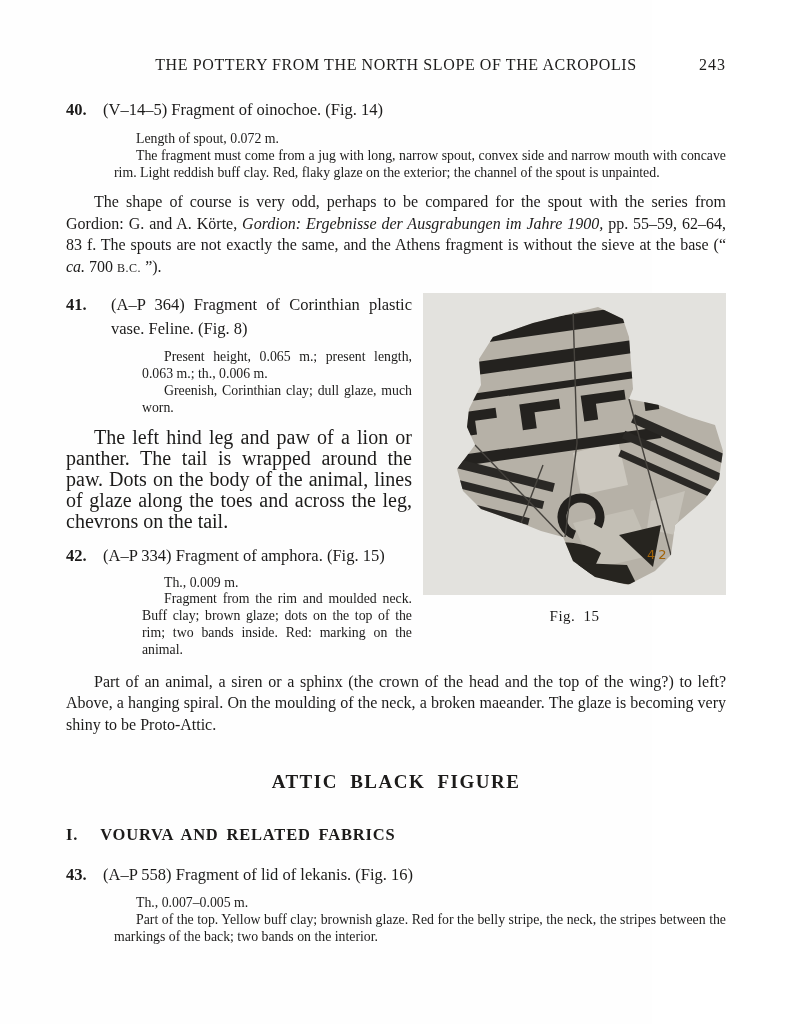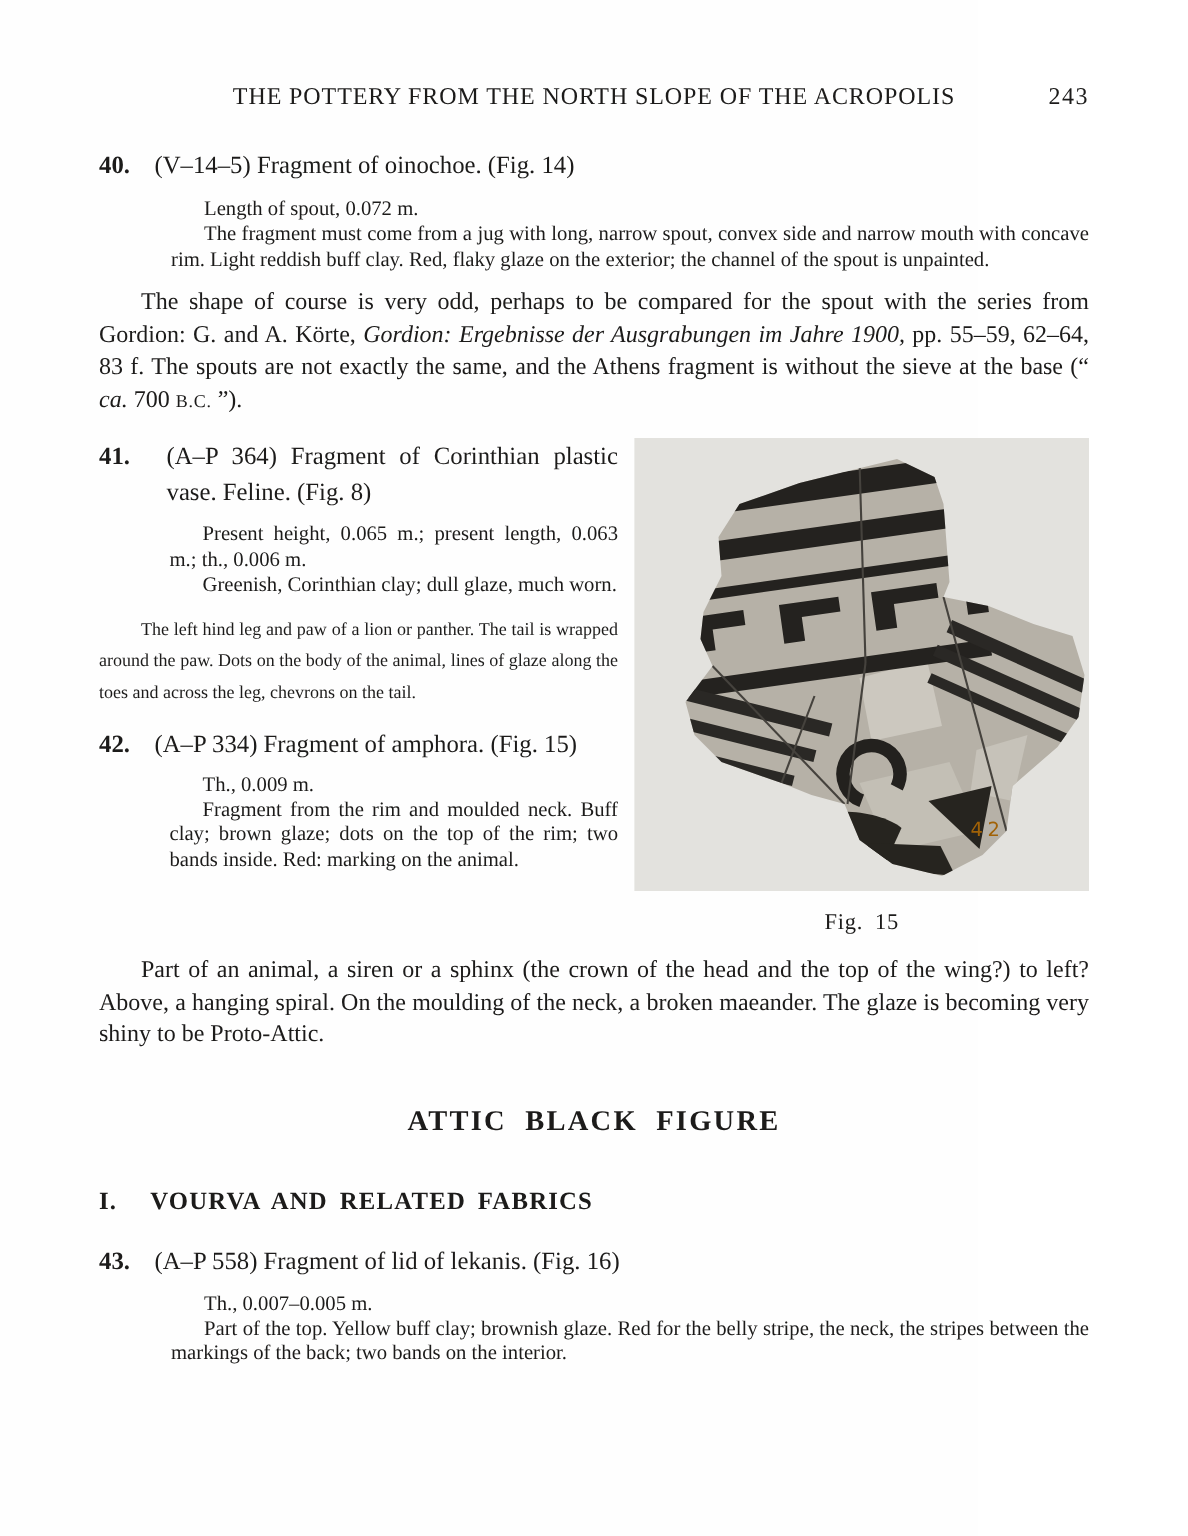--- a/index.html
+++ b/index.html
@@ -29,23 +29,23 @@
   .ital { font-style:italic;margin-top:44px; }
   .smallcaps { font-size:12px; letter-spacing:0.5px; }
 
   
   .mt-entry40 { margin-top:22px; }
   .mt-details40 { margin-top:9px; }
   .mt-para40 { margin-top:10px; }
   .columns { display:flex; margin-top:14px; }
   .col-left { width:346px; }
   .col-left .entry-heading { line-height:24px; }
-  .col-left .entry-details { margin-left:47px; }
+  .col-left .entry-details { margin-left:76px; }
   .mt-details41 { margin-top:8px; }
-  .para-41 { margin-top:10px; font-size:12px; line-height:21px; text-align:justify; text-indent:28px; }
+  .para-41 { margin-top:10px; font-size:20px; line-height:21px; text-align:justify; text-indent:28px; }
   .mt-entry42 { margin-top:12px; }
   .mt-details42 { margin-top:7px; }
 
   .col-figure { width:303px; margin-left:11px; }
   .photo { position:relative; width:303px; height:302px; background:#e3e2de; }
   .photo svg { display:block; }
   .photo-label { position:absolute; left:224px; top:254px; font-family:"DejaVu Sans", sans-serif; font-size:13px; letter-spacing:3px; color:#a16207; }
   .fig-caption { margin-top:13px; text-align:center; font-size:15px; letter-spacing:0.5px; }
   .fig-caption .fig-word { margin-right:8px; }
 

